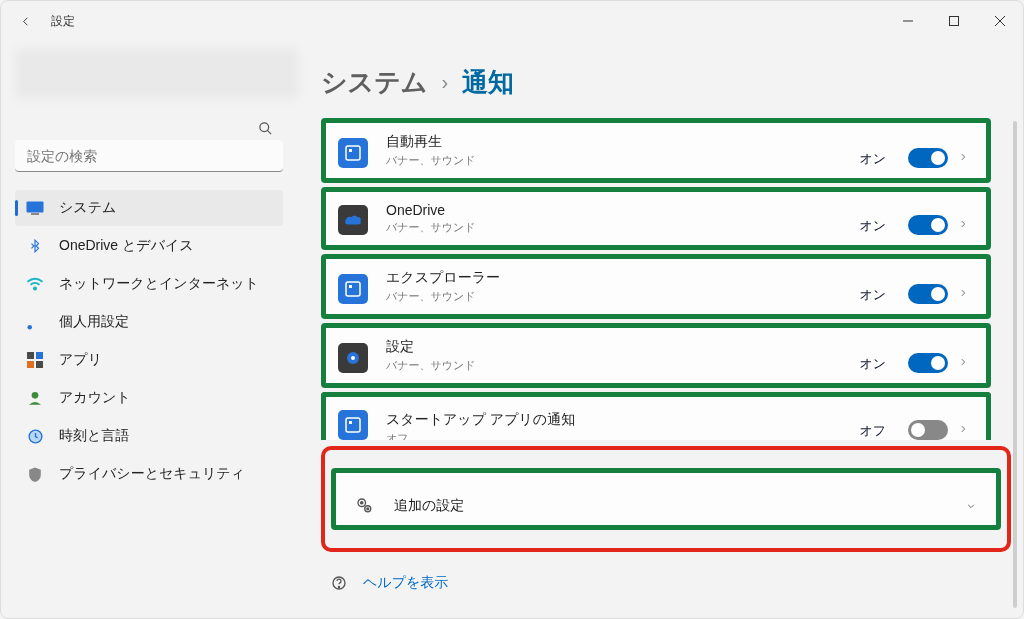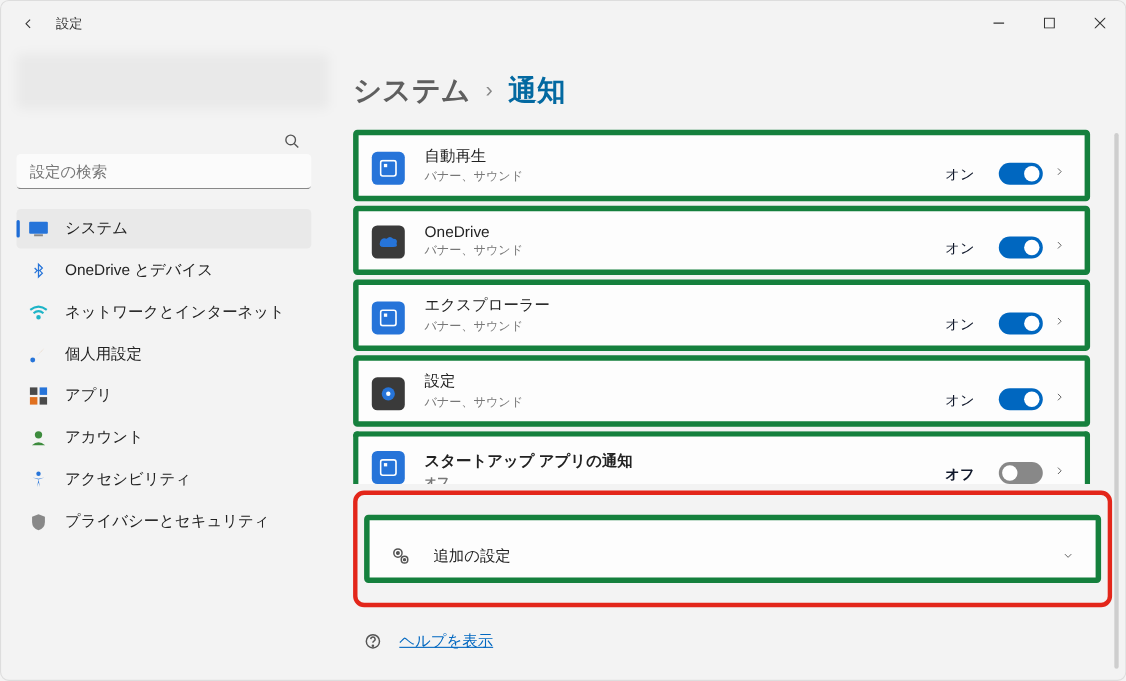--- a/index.html
+++ b/index.html
@@ -40,29 +40,29 @@
 .row .state { font-size: 13px; color: #0f172a; margin-right: 22px; }
 .row .chev { color: #666; margin-left: 10px; }
 
 .toggle { width: 40px; height: 20px; border-radius: 10px; position: relative; }
 .toggle.on { background: #0067c0; }
 .toggle.off { background: #888; }
 .toggle::after { content: ""; position: absolute; top: 3px; width: 14px; height: 14px; border-radius: 50%; background: #fff; }
 .toggle.on::after { right: 3px; }
 .toggle.off::after { left: 3px; }
 
-.row.startup { min-height: 48px; padding-top: 6px; padding-bottom: 0px; border-bottom-left-radius:0; border-bottom-right-radius:0; border-bottom: none; overflow:hidden;font-weight:bold; }
+.row.startup { min-height: 48px; padding-top: 6px; padding-bottom: 0px; border-bottom-left-radius:0; border-bottom-right-radius:0; border-bottom: none; overflow:hidden; }
 .row.startup .t-sub { margin-bottom: -6px; }
 
 .highlight-box { border: 4px solid #e3261a; border-radius: 10px; margin-top: 6px; padding: 8px 0 8px 0; }
 .highlight-box .row { margin: 10px 6px 10px 6px; min-height: 62px; }
 .small-icon { width: 20px; height: 20px; margin-right: 20px; margin-left: 6px; display:flex; align-items:center; justify-content:center; }
 
 .helpers { margin-top: 22px; display:flex; flex-direction:column; gap: 14px; padding-left: 10px; }
-.helper { display:flex; align-items:center; gap: 14px; font-size: 14px; color: #0067c0; cursor:pointer;text-decoration:underline; }
+.helper { display:flex; align-items:center; gap: 14px; font-size: 14px; color: #0067c0; cursor:pointer; }
 .helper .hicon { color: #555; width:18px; display:flex; }
 
 .scrollbar { position:absolute; right: 6px; top: 80px; bottom: 10px; width: 4px; background: rgba(0,0,0,.15); border-radius: 2px; }
 
 .ic-blue { background:#2674d9; }
 .ic-dark { background:#3a3a3a; }
 </style>
 </head>
 <body>
 
@@ -156,26 +156,26 @@
         <span class="nicon">
             <svg width="16" height="16" viewBox="0 0 24 24" fill="#3d8b3d">
               <circle cx="12" cy="8" r="5"></circle>
               <path d="M3 22 Q12 14 21 22 Z"></path>
             </svg>
           </span>
         <span>アカウント</span>
       </li>
       <li class="nav-item">
         <span class="nicon">
-            <svg width="16" height="16" viewBox="0 0 24 24" fill="#2674d9">
-              <circle cx="12" cy="4" r="3"></circle>
-              <path d="M4 9 L12 11 L20 9 L12 12 L14 22 L12 16 L10 22 L12 12 Z"></path>
-            </svg>
-          </span>
-        <span>アクセシビリティ</span>
+            <svg width="17" height="17" viewBox="0 0 24 24" fill="none" stroke="#2674d9" stroke-width="2">
+              <circle cx="12" cy="12" r="9" fill="#b8d8f0" stroke="#2674d9"></circle>
+              <path d="M12 7 V12 L15 14" stroke="#2674d9"></path>
+            </svg>
+          </span>
+        <span>時刻と言語</span>
       </li>
       <li class="nav-item">
         <span class="nicon">
             <svg width="14" height="17" viewBox="0 0 24 28" fill="#888">
               <path d="M12 2 L22 6 V14 Q22 24 12 27 Q2 24 2 14 V6 Z"></path>
             </svg>
           </span>
         <span>プライバシーとセキュリティ</span>
       </li>
     </ul>

